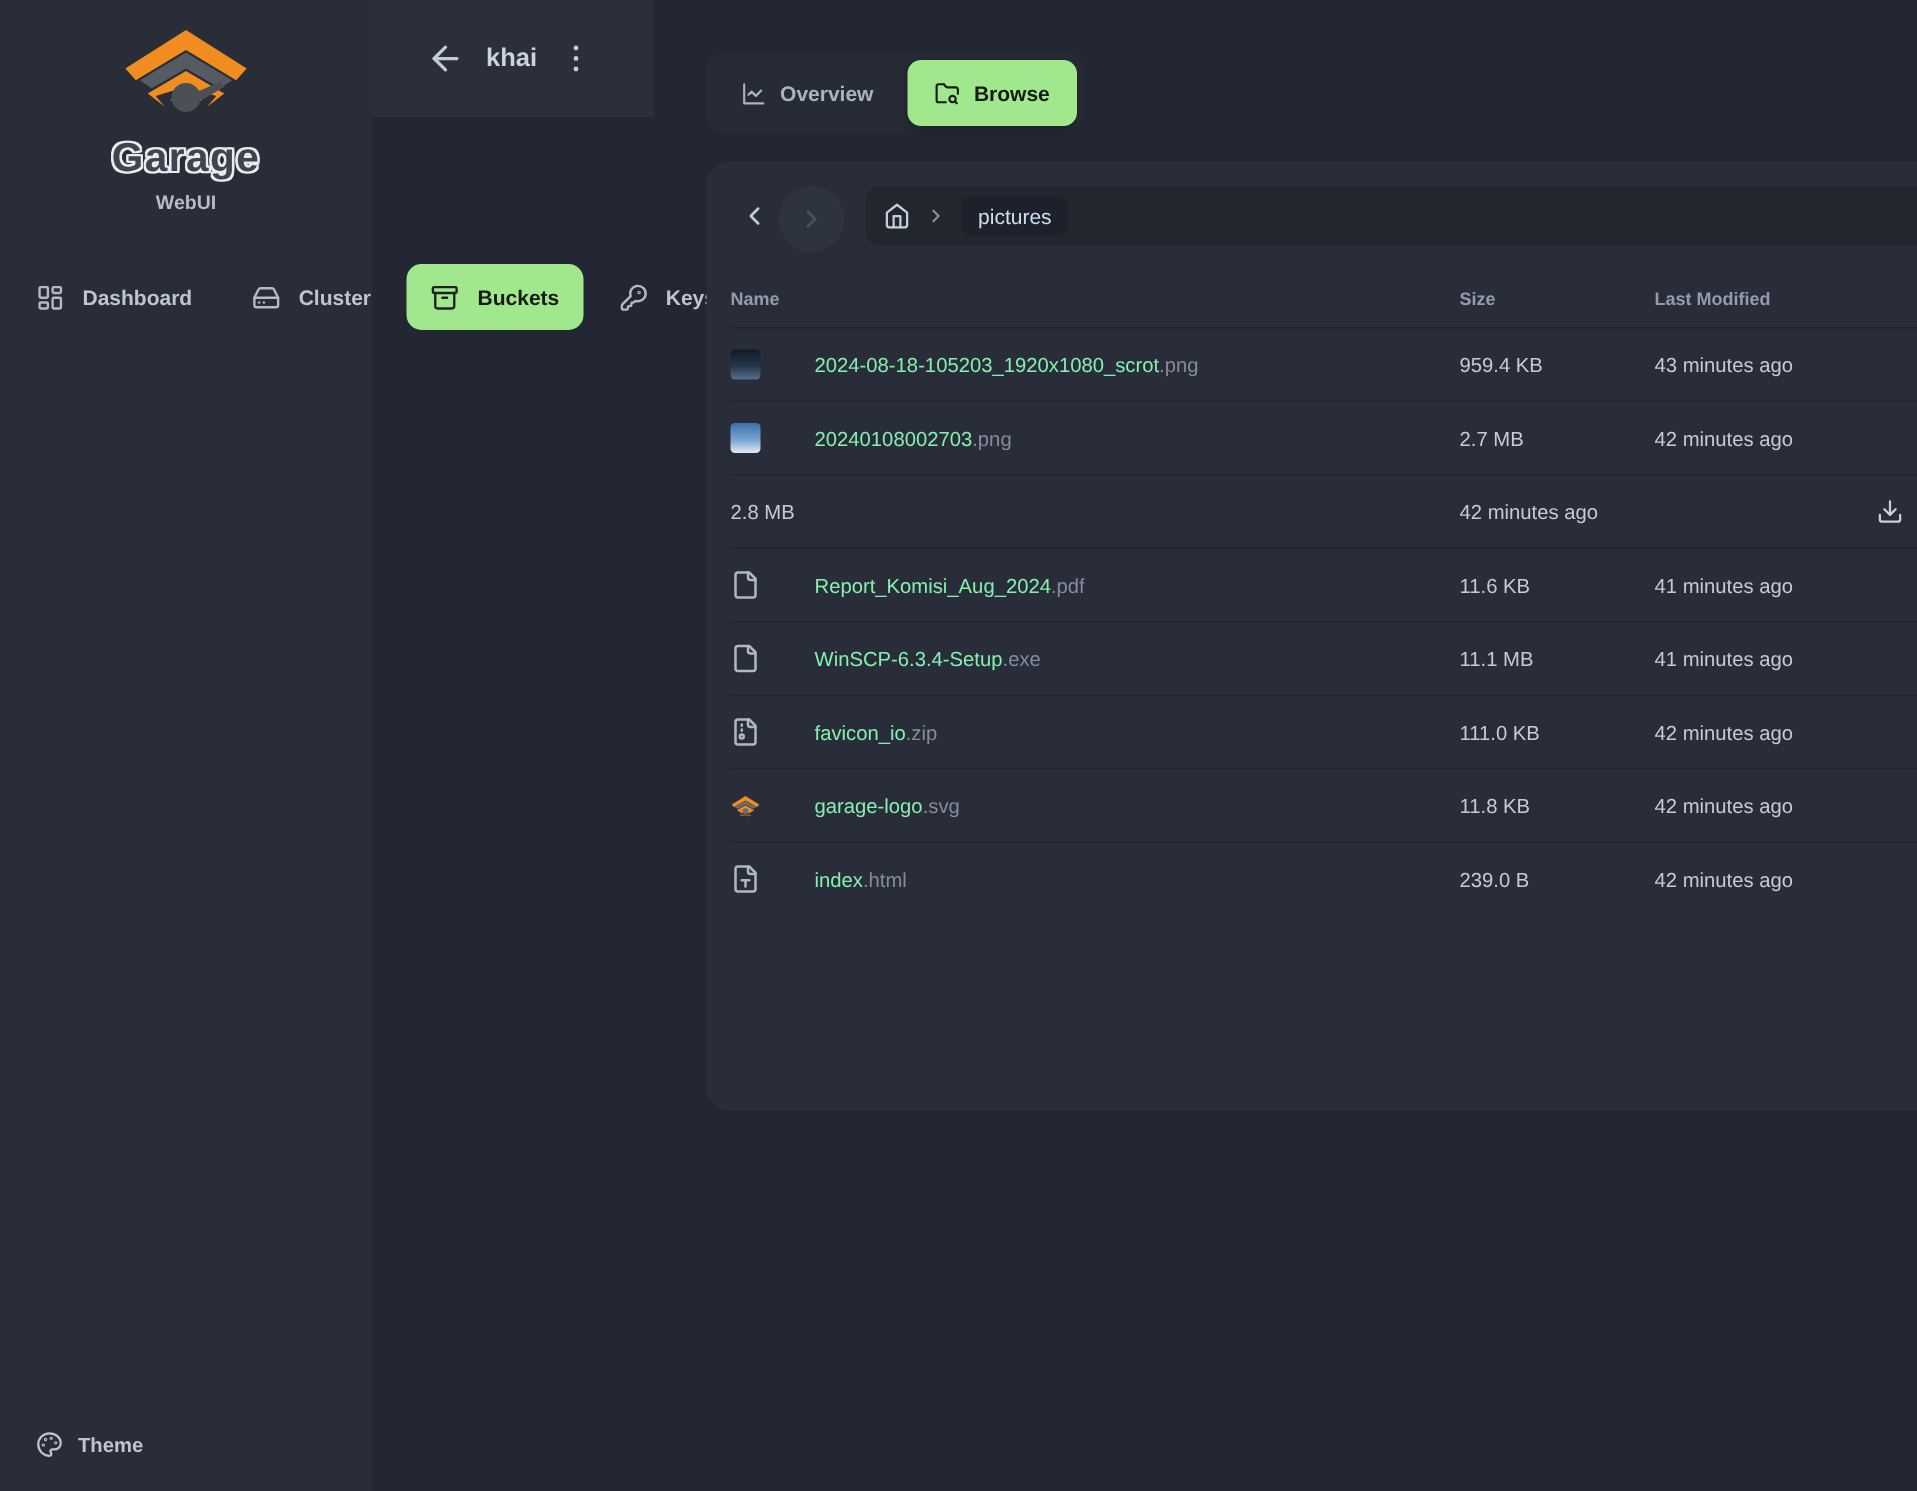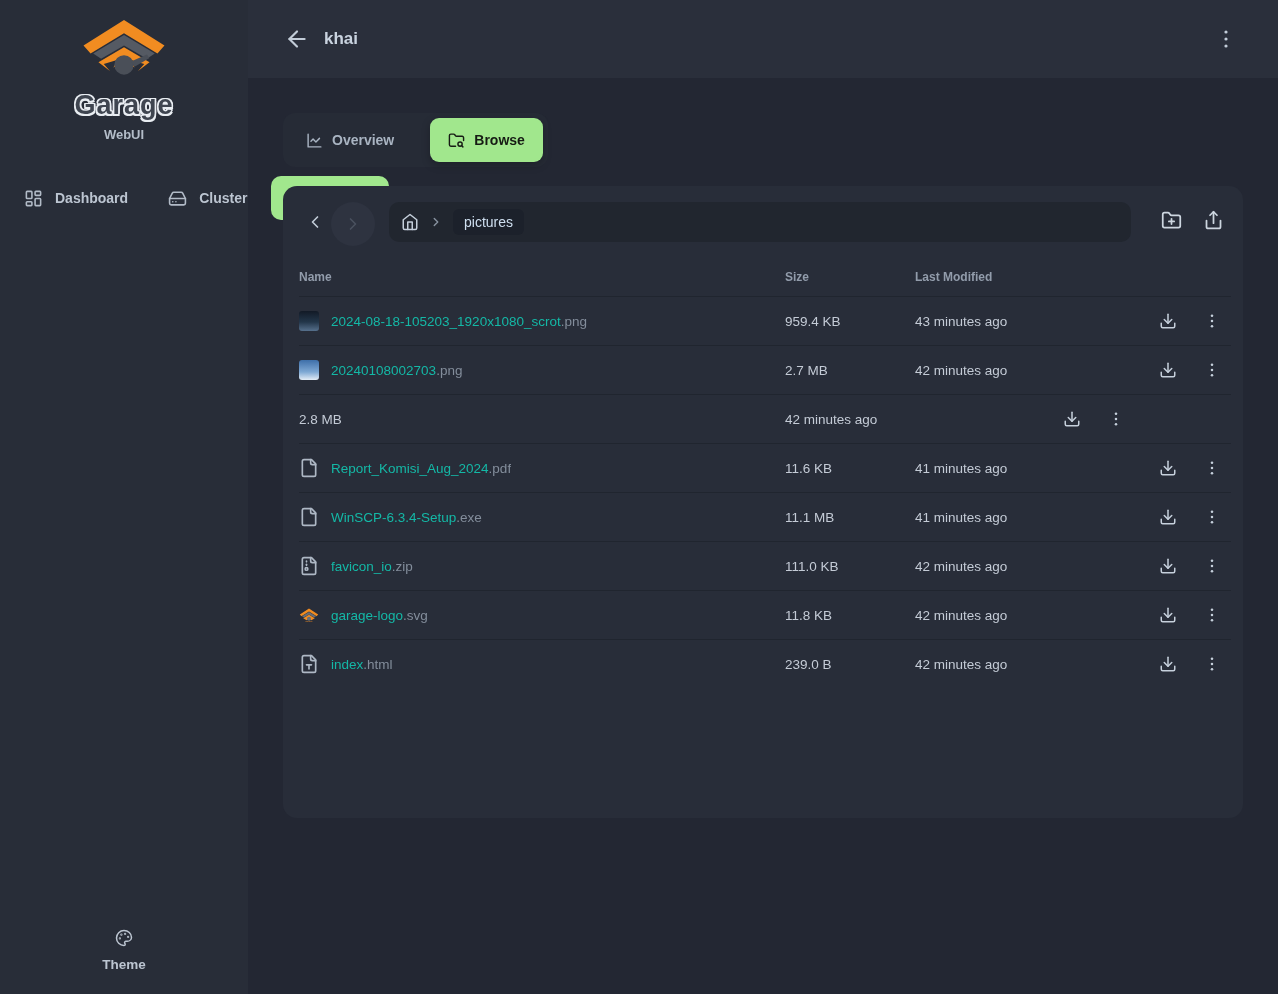--- a/index.html
+++ b/index.html
@@ -29,34 +29,34 @@
   .brand-logo{width:88px;height:64px;margin-bottom:8px;}
   .brand-name{font-size:27px;font-weight:700;letter-spacing:1px;color:#3f4550;
     text-shadow:-1.5px -1.5px 0 #e9edf2,1.5px -1.5px 0 #e9edf2,-1.5px 1.5px 0 #e9edf2,1.5px 1.5px 0 #e9edf2,0 -1.5px 0 #e9edf2,0 1.5px 0 #e9edf2,-1.5px 0 0 #e9edf2,1.5px 0 0 #e9edf2;}
   .brand-sub{font-size:13px;font-weight:700;color:#b4bdc9;margin-top:6px;}
   .nav{display:flex;gap:8px;}
   .nav-item{display:flex;align-items:center;gap:12px;height:44px;padding:0 16px;border-radius:10px;
     font-size:14px;font-weight:600;color:#bcc5d1;cursor:pointer;background:transparent;border:none;text-align:left;}
   .nav-item .nicon{width:19px;height:19px;color:#b2bbc7;}
   .nav-item.active{background:var(--green);color:var(--on-green);}
   .nav-item.active .nicon{color:#1d2420;}
-  .side-footer{margin-top:auto;display:flex;align-items:center;gap:10px;padding:8px 16px;font-size:13.5px;font-weight:700;color:#bcc5d1;cursor:pointer;flex-direction:column;}
+  .side-footer{margin-top:auto;display:flex;align-items:center;gap:10px;padding:8px 16px;font-size:13.5px;font-weight:700;color:#bcc5d1;cursor:pointer;}
   .side-footer .nicon{width:18px;height:18px;}
 
   
-  .main{flex:1;display:flex;flex-direction:column;min-width:0;}
+  .main{flex:1;display:flex;flex-direction:row;min-width:0;}
   .topbar{height:78px;min-height:78px;background:var(--header-bg);display:flex;align-items:center;padding:0 40px 0 36px;gap:14px;}
   .back-btn{background:none;border:none;color:#c2ccd8;cursor:pointer;width:26px;height:26px;}
   .page-title{font-size:17px;font-weight:600;color:#c9d3df;}
   .topbar-menu{margin-left:auto;background:none;border:none;color:#c3cdd9;cursor:pointer;width:24px;height:24px;}
 
   .content{flex:1;padding:35px 35px 0;}
 
   
-  .tabs{display:inline-flex;align-items:flex-end;background:var(--tabs-bg);border-radius:12px;padding:5px;gap:18px;margin-bottom:19px;}
+  .tabs{display:inline-flex;align-items:flex-end;background:var(--tabs-bg);border-radius:12px;padding:5px;gap:5px;margin-bottom:19px;}
   .tab{display:flex;align-items:center;gap:9px;height:44px;padding:0 18px;border:none;border-radius:9px;
     background:transparent;color:#a9b4c2;font-size:14px;font-weight:600;cursor:pointer;font-family:inherit;}
   .tab .ticon{width:17px;height:17px;}
   .tab.active{background:var(--green);color:var(--on-green);box-shadow:0 3px 8px rgba(0,0,0,.25);}
 
   
   .card{width:960px;height:632px;background:var(--card-bg);border-radius:14px;display:flex;flex-direction:column;}
   .toolbar{display:flex;align-items:flex-start;padding:16px 12px 12px 16px;}
   .crumb-btn{width:32px;height:40px;background:none;border:none;color:#c2ccd8;cursor:pointer;display:flex;align-items:center;justify-content:center;}
   .crumb-btn.circle{width:44px;height:44px;border-radius:50%;background:#2e3340;color:#4a515e;}
@@ -67,21 +67,21 @@
   .tool-btn{width:36px;height:36px;background:none;border:none;color:#cdd6e0;cursor:pointer;display:flex;align-items:center;justify-content:center;margin-left:6px;}
   .tool-btn svg{width:21px;height:21px;}
 
   
   .table{padding:0 12px 0 16px;}
   .trow,.thead{display:grid;grid-template-columns:minmax(0,1fr) 130px 220px 96px;align-items:center;}
   .thead{height:38px;font-size:12px;font-weight:700;color:var(--txt-head);}
   .trow{height:49px;border-top:1px solid var(--border);font-size:13.5px;cursor:pointer;}
   .cell-name{display:flex;align-items:center;gap:12px;min-width:0;}
   .fname{white-space:nowrap;overflow:hidden;text-overflow:ellipsis;}
-  .fname .base{color:#14b8a6;}
+  .fname .base{color:#86efac;margin-left:24px;}
   .fname .ext{color:var(--txt-dim);}
   .cell-size,.cell-mod{color:#c4cbd6;}
   .cell-actions{display:flex;justify-content:flex-end;gap:6px;}
   .act-btn{width:38px;height:38px;background:none;border:none;color:var(--icon);cursor:pointer;display:flex;align-items:center;justify-content:center;}
   .act-btn svg{width:18px;height:18px;}
 
   .ficon{width:20px;height:20px;flex:none;color:#aeb8c5;}
   .thumb{border-radius:3px;}
   .thumb.t1{background:linear-gradient(180deg,#121a26 0%,#23364a 55%,#56708c 100%);}
   .thumb.t2{background:linear-gradient(180deg,#3e6fa9 0%,#7fa9d4 60%,#e3ecf5 100%);}

